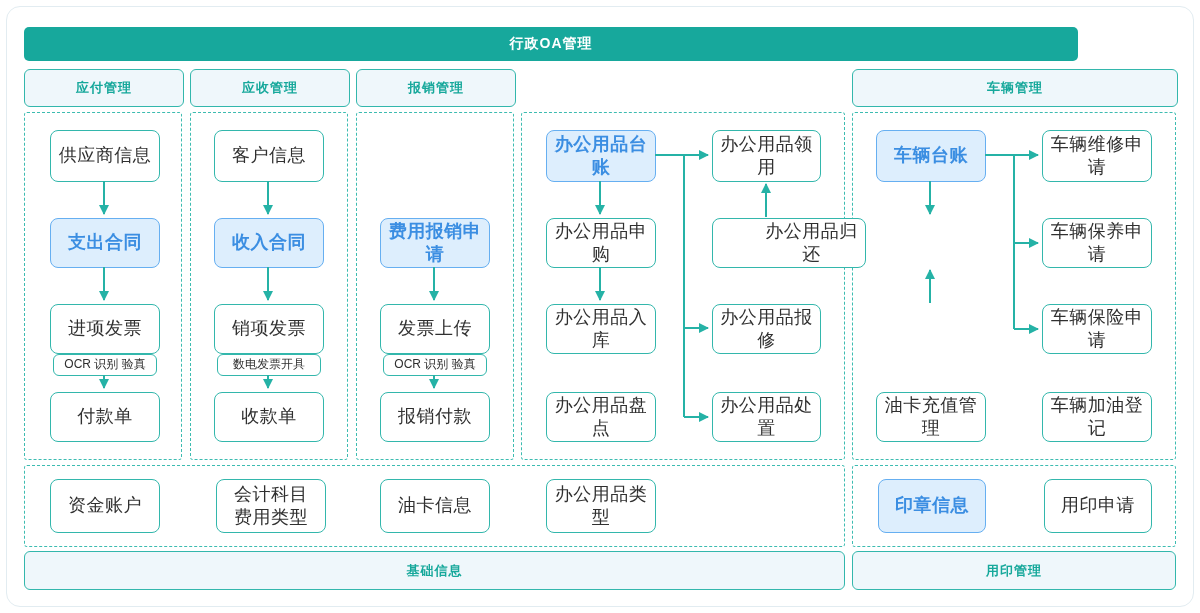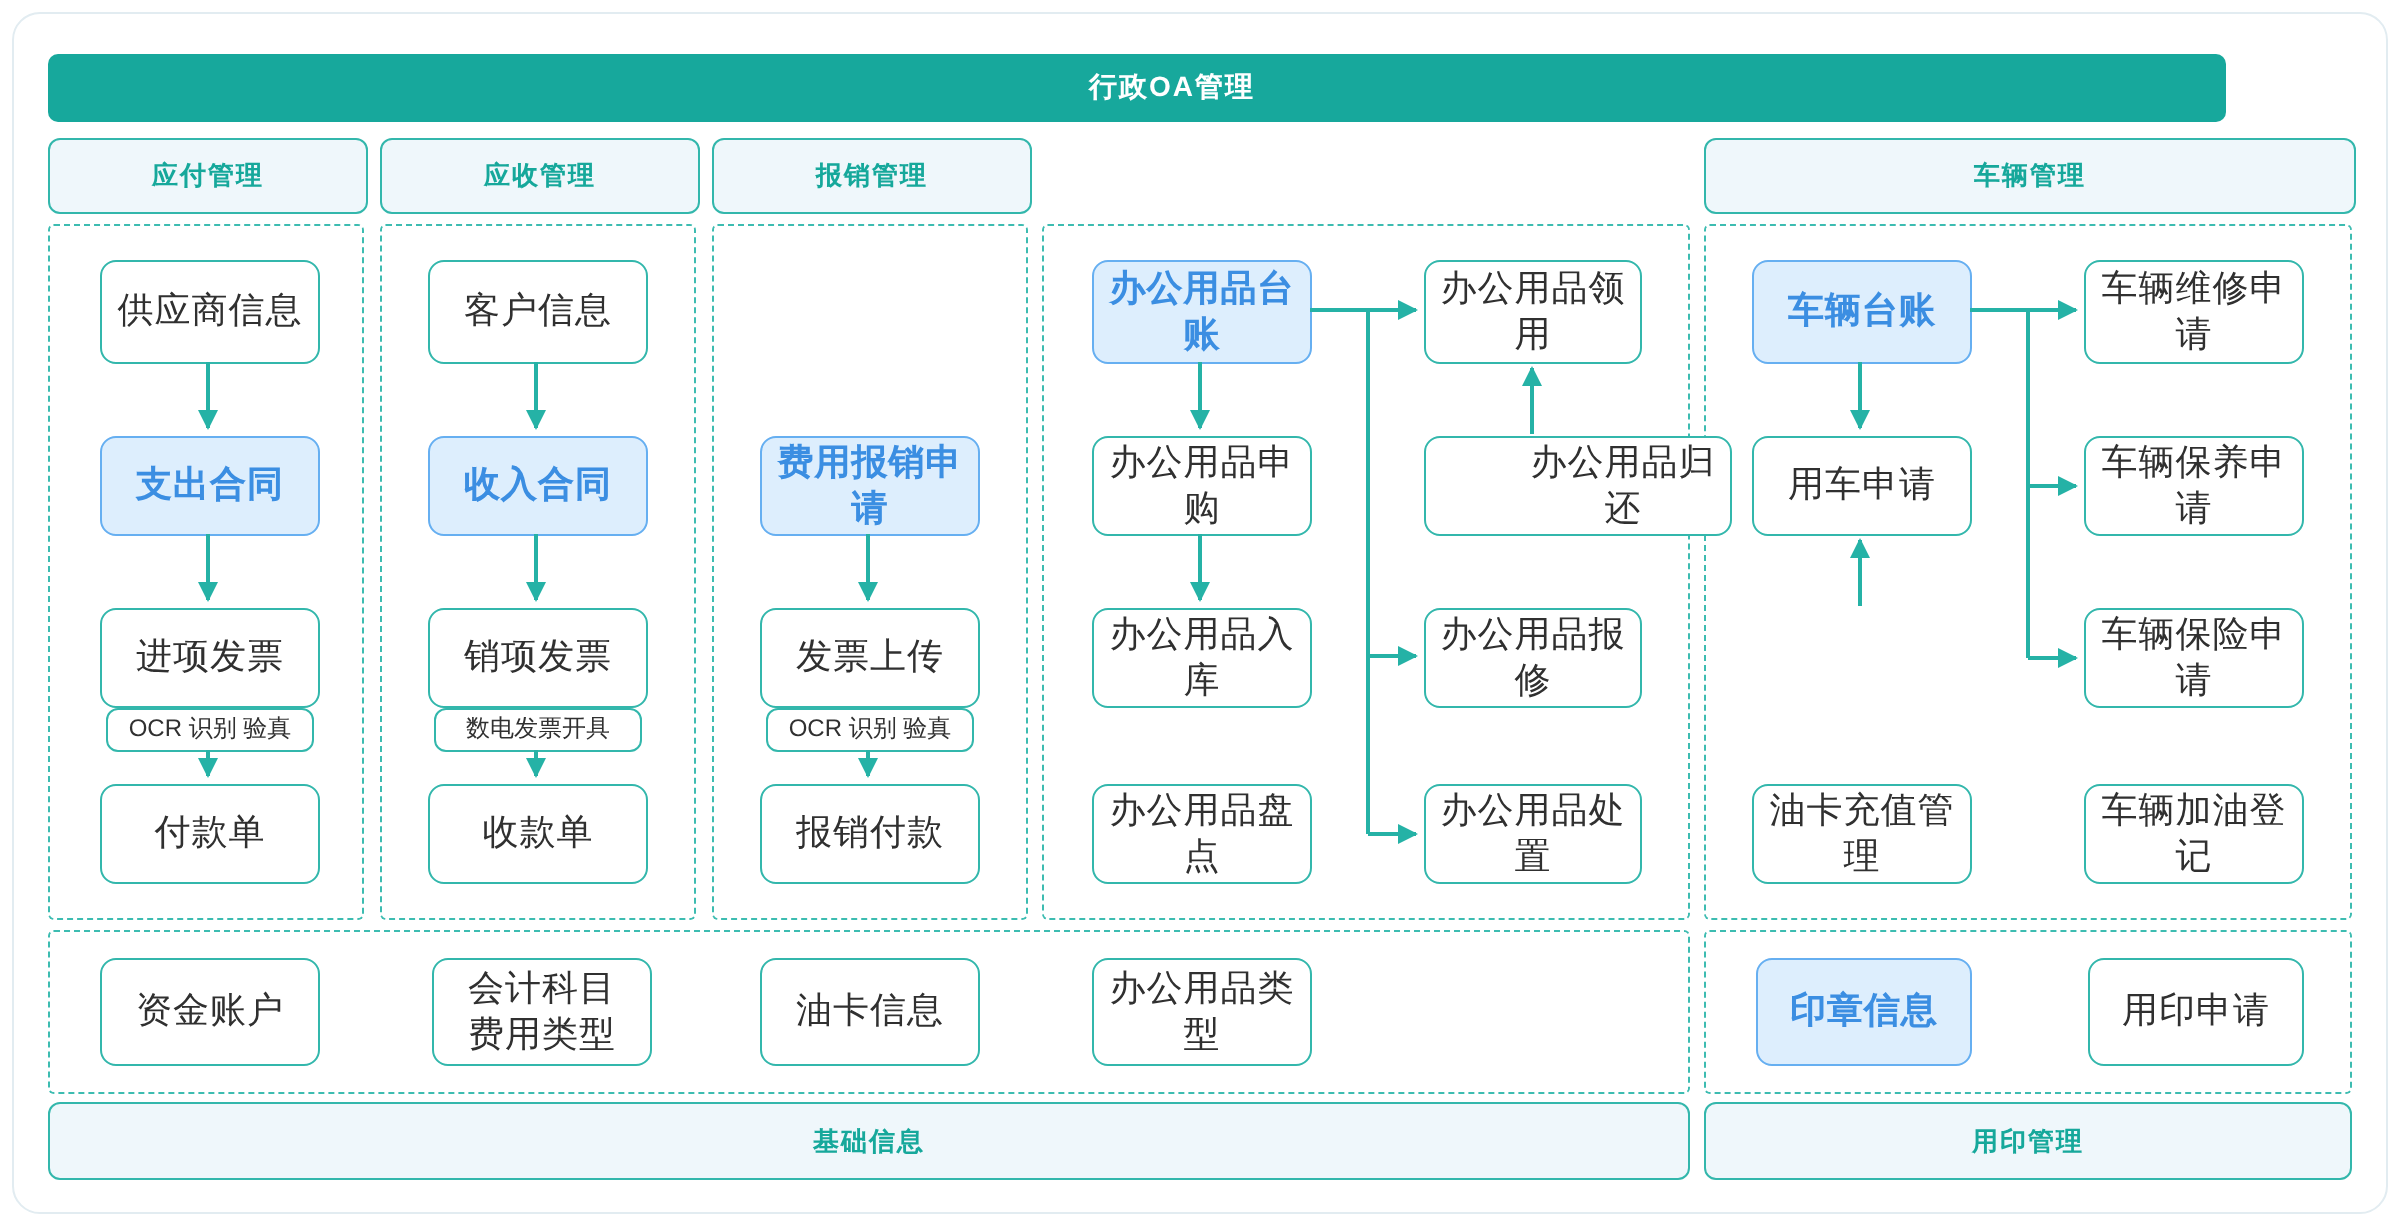--- a/index.html
+++ b/index.html
@@ -19,21 +19,21 @@
   svg.wires{position:absolute;left:0;top:0;pointer-events:none;}
   svg.wires line, svg.wires polyline{stroke:var(--arrow);stroke-width:2;fill:none;}
 </style>
 </head>
 <body>
 
 <div class="stage">
 
   <div class="canvas-border"></div>
 
-  <div class="banner" style="left:24px;top:27px;width:1054px;height:34px;padding-left:35px;">
+  <div class="banner" style="left:24px;top:27px;width:1054px;height:34px;">
     <span>行政OA管理</span>
   </div>
 
   <div class="panel" style="left:24px;top:69px;width:158px;height:36px;">
       <span>应付管理</span>
     </div>
   <div class="panel" style="left:190px;top:69px;width:158px;height:36px;">
       <span>应收管理</span>
     </div>
   <div class="panel" style="left:356px;top:69px;width:158px;height:36px;">
@@ -118,23 +118,20 @@
     </div>
   <div class="node" style="left:712px;top:304px;width:107px;height:48px;">
       <span>办公用品报修</span>
     </div>
   <div class="node" style="left:712px;top:392px;width:107px;height:48px;">
       <span>办公用品处置</span>
     </div>
 
   <div class="node blue" style="left:876px;top:130px;width:108px;height:50px;">
       <span>车辆台账</span>
-    </div>
-  <div class="node" style="left:876px;top:218px;width:108px;height:48px;">
-      <span>用车申请</span>
     </div>
   <div class="node" style="left:876px;top:392px;width:108px;height:48px;">
       <span>油卡充值管理</span>
     </div>
 
   <div class="node" style="left:1042px;top:130px;width:108px;height:50px;">
       <span>车辆维修申请</span>
     </div>
   <div class="node" style="left:1042px;top:218px;width:108px;height:48px;">
       <span>车辆保养申请</span>

